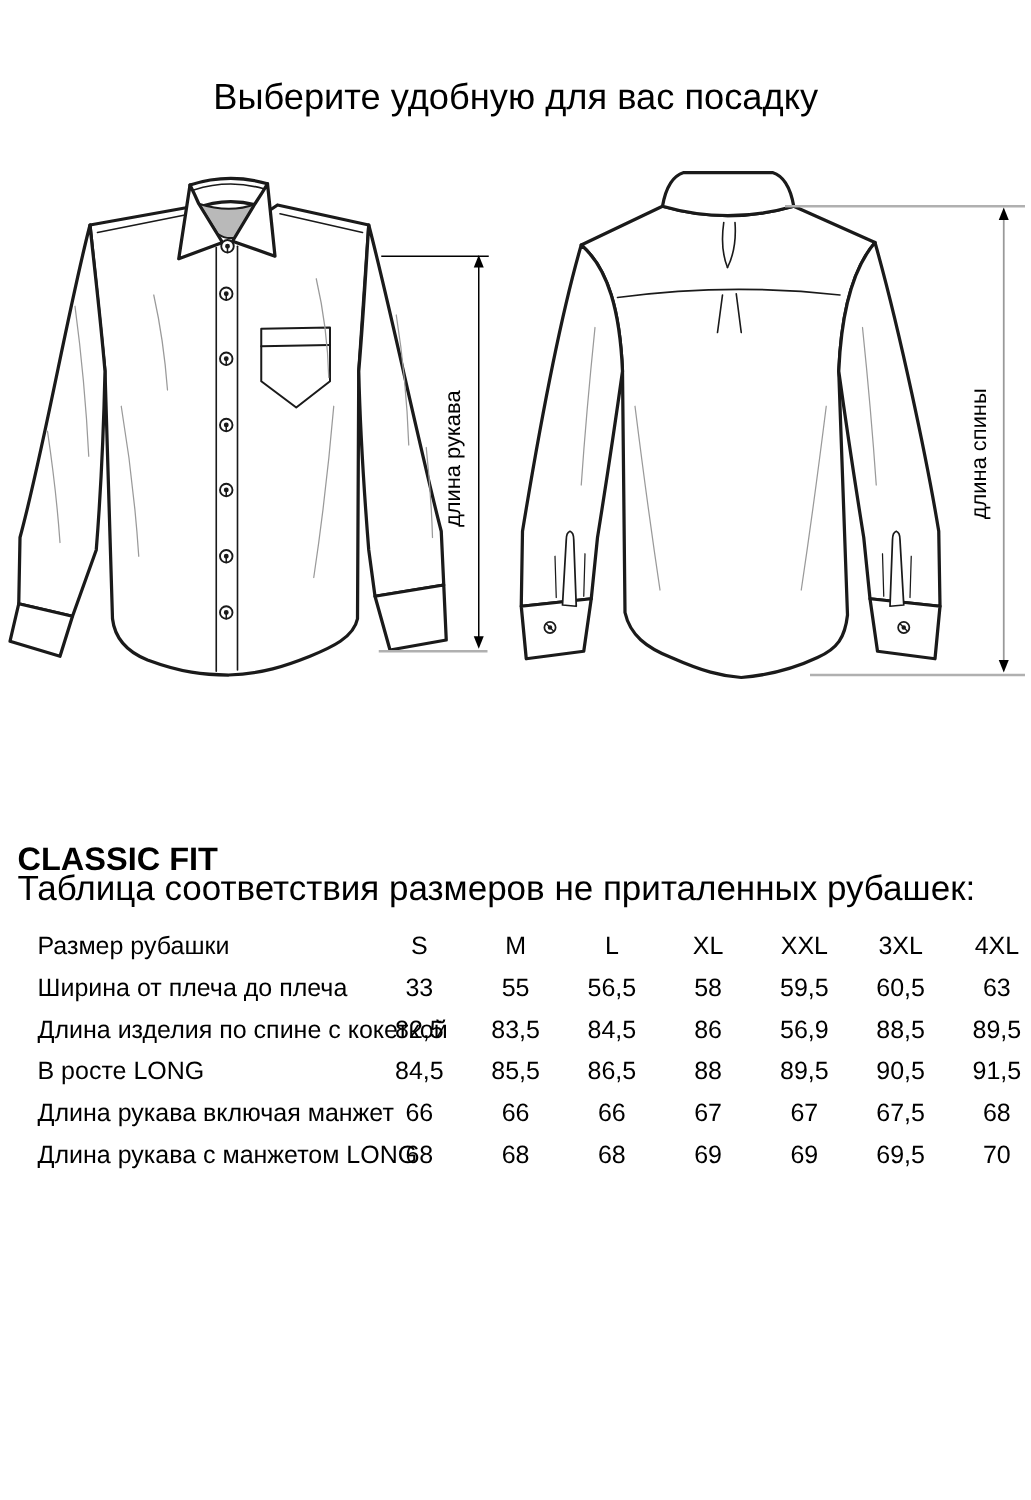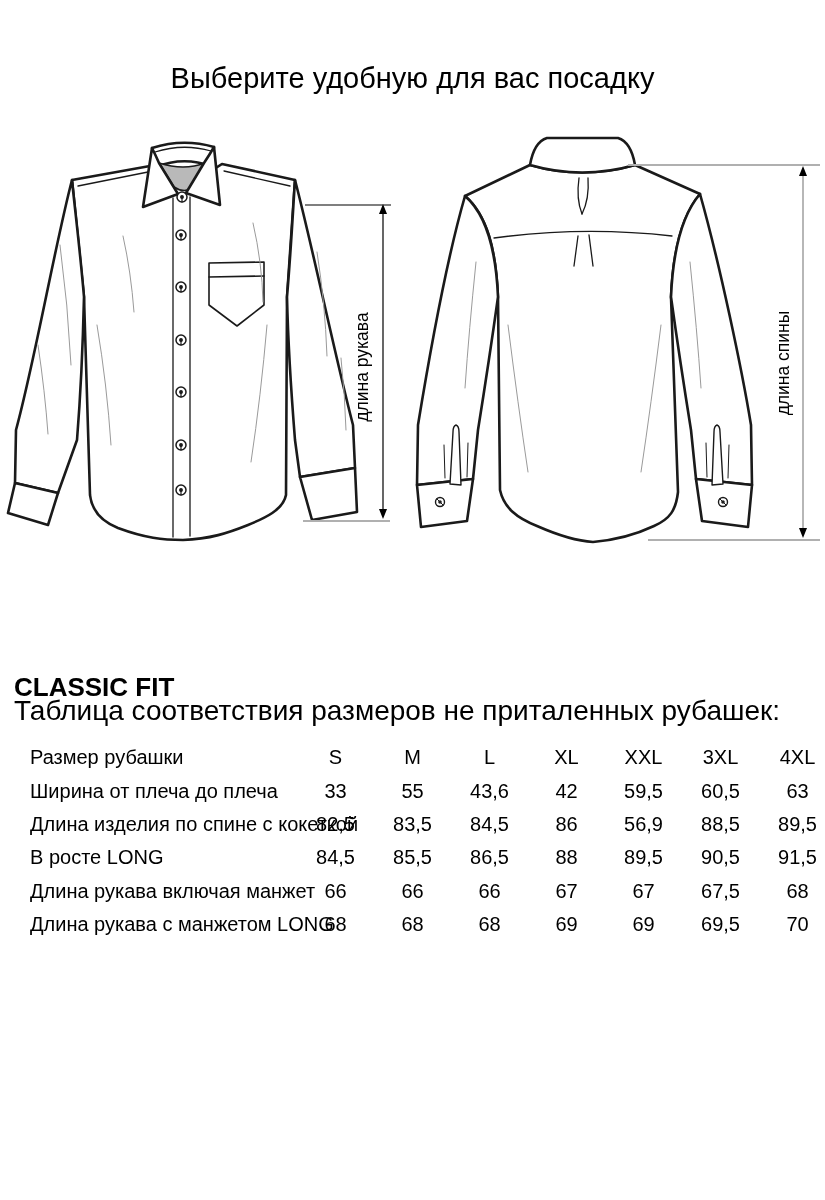--- a/index.html
+++ b/index.html
@@ -198,22 +198,22 @@
       <td class="val">L</td>
       <td class="val">XL</td>
       <td class="val">XXL</td>
       <td class="val">3XL</td>
       <td class="val">4XL</td>
     </tr>
     <tr>
       <td class="row-label">Ширина от плеча до плеча</td>
       <td class="val">33</td>
       <td class="val">55</td>
-      <td class="val">43,6</td>
-      <td class="val">42</td>
+      <td class="val">56,5</td>
+      <td class="val">58</td>
       <td class="val">59,5</td>
       <td class="val">60,5</td>
       <td class="val">63</td>
     </tr>
     <tr>
       <td class="row-label">Длина изделия по спине с кокеткой</td>
       <td class="val">82,5</td>
       <td class="val">83,5</td>
       <td class="val">84,5</td>
       <td class="val">86</td>

